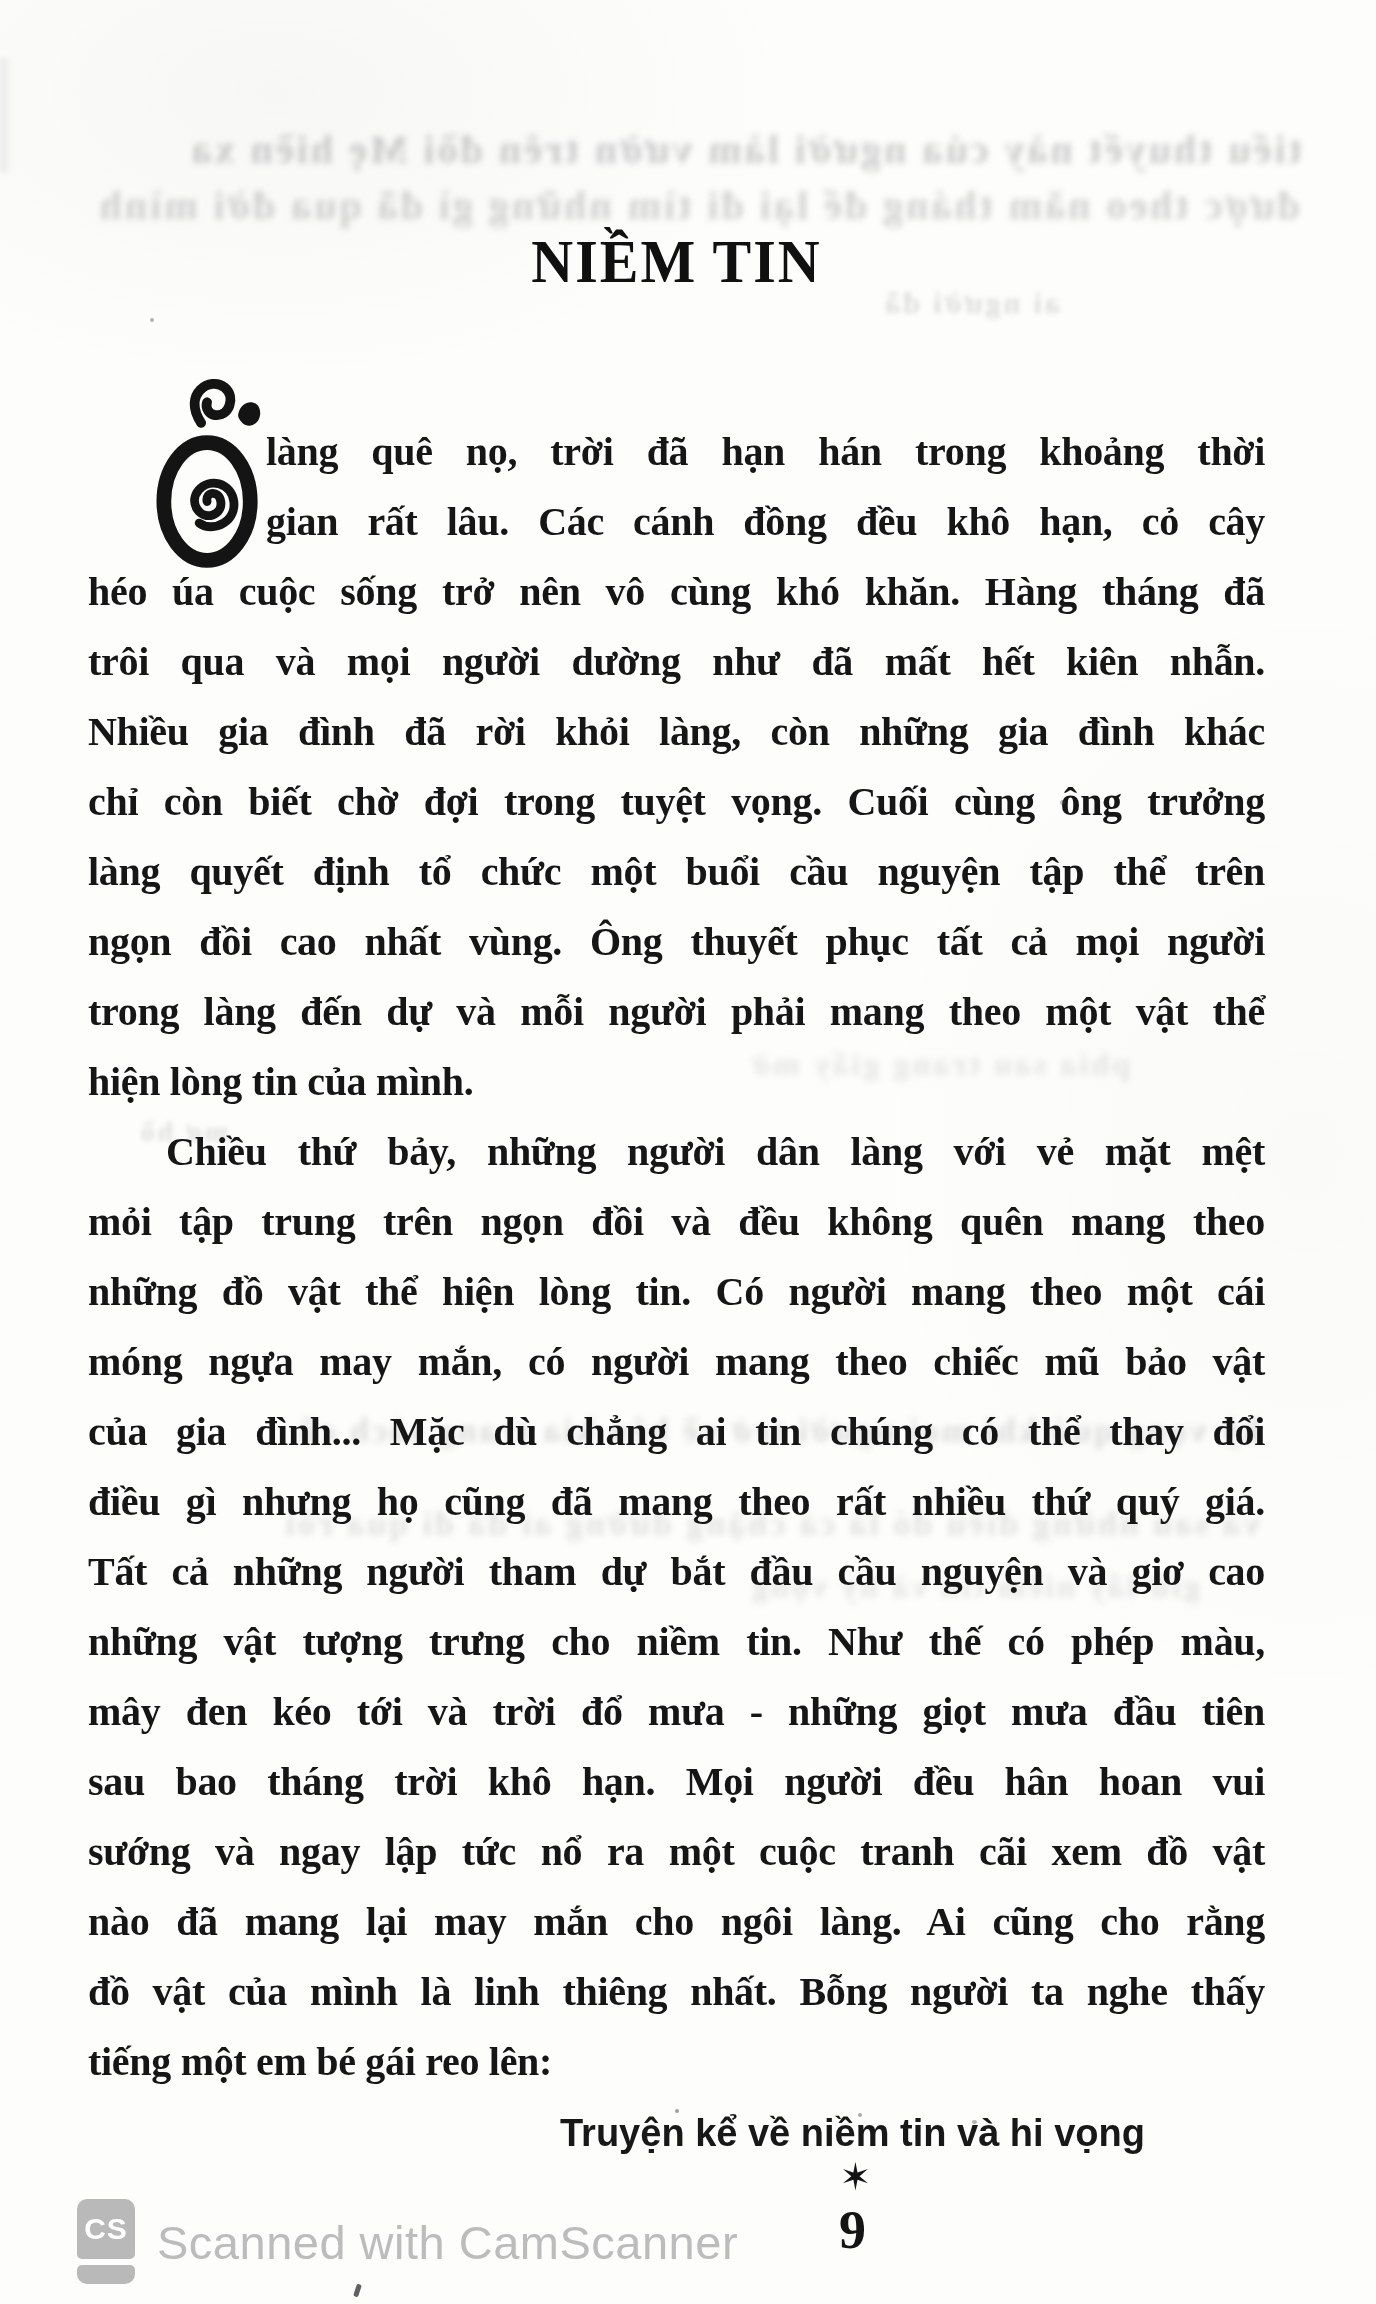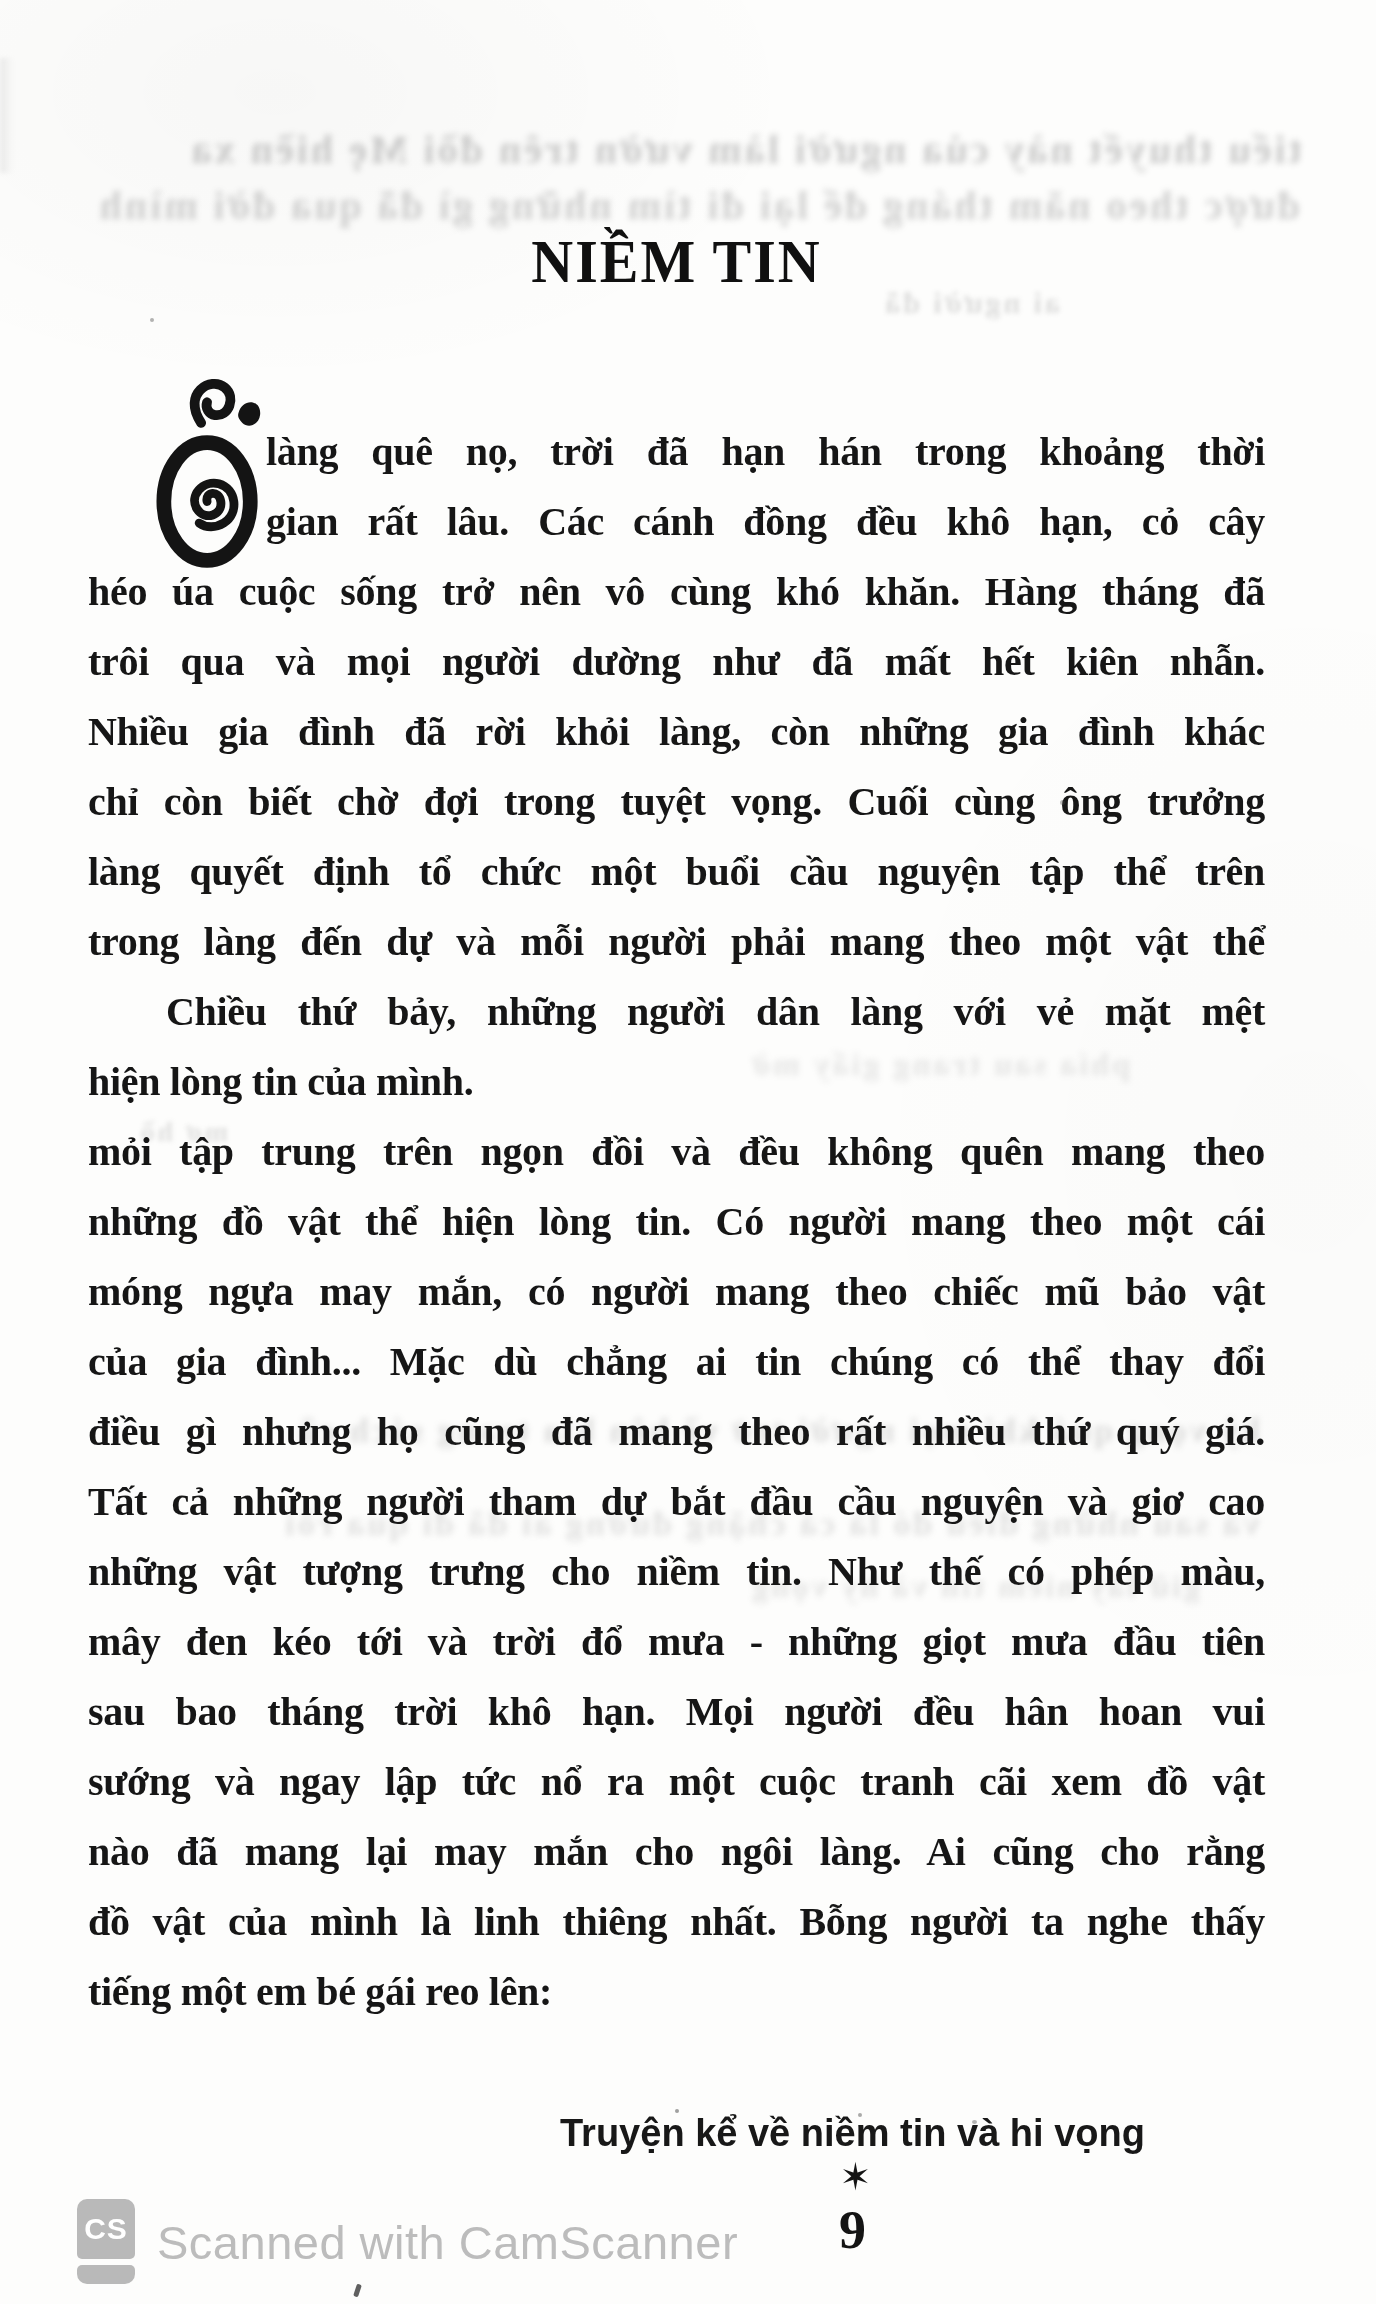--- a/index.html
+++ b/index.html
@@ -147,23 +147,24 @@
   </div>
 
   <div class="body-text">
     <div class="line beside-dropcap">làng quê nọ, trời đã hạn hán trong khoảng thời</div>
     <div class="line beside-dropcap">gian rất lâu. Các cánh đồng đều khô hạn, cỏ cây</div>
     <div class="line">héo úa cuộc sống trở nên vô cùng khó khăn. Hàng tháng đã</div>
     <div class="line">trôi qua và mọi người dường như đã mất hết kiên nhẫn.</div>
     <div class="line">Nhiều gia đình đã rời khỏi làng, còn những gia đình khác</div>
     <div class="line">chỉ còn biết chờ đợi trong tuyệt vọng. Cuối cùng ông trưởng</div>
     <div class="line">làng quyết định tổ chức một buổi cầu nguyện tập thể trên</div>
+    <div class="line">ngọn đồi cao nhất vùng. Ông thuyết phục tất cả mọi người</div>
     <div class="line">trong làng đến dự và mỗi người phải mang theo một vật thể</div>
+    <div class="line para-end">hiện lòng tin của mình.</div>
     <div class="line para-indent">Chiều thứ bảy, những người dân làng với vẻ mặt mệt</div>
-    <div class="line para-end">hiện lòng tin của mình.</div>
     <div class="line">mỏi tập trung trên ngọn đồi và đều không quên mang theo</div>
     <div class="line">những đồ vật thể hiện lòng tin. Có người mang theo một cái</div>
     <div class="line">móng ngựa may mắn, có người mang theo chiếc mũ bảo vật</div>
     <div class="line">của gia đình... Mặc dù chẳng ai tin chúng có thể thay đổi</div>
     <div class="line">điều gì nhưng họ cũng đã mang theo rất nhiều thứ quý giá.</div>
     <div class="line">Tất cả những người tham dự bắt đầu cầu nguyện và giơ cao</div>
     <div class="line">những vật tượng trưng cho niềm tin. Như thế có phép màu,</div>
     <div class="line">mây đen kéo tới và trời đổ mưa - những giọt mưa đầu tiên</div>
     <div class="line">sau bao tháng trời khô hạn. Mọi người đều hân hoan vui</div>
     <div class="line">sướng và ngay lập tức nổ ra một cuộc tranh cãi xem đồ vật</div>

